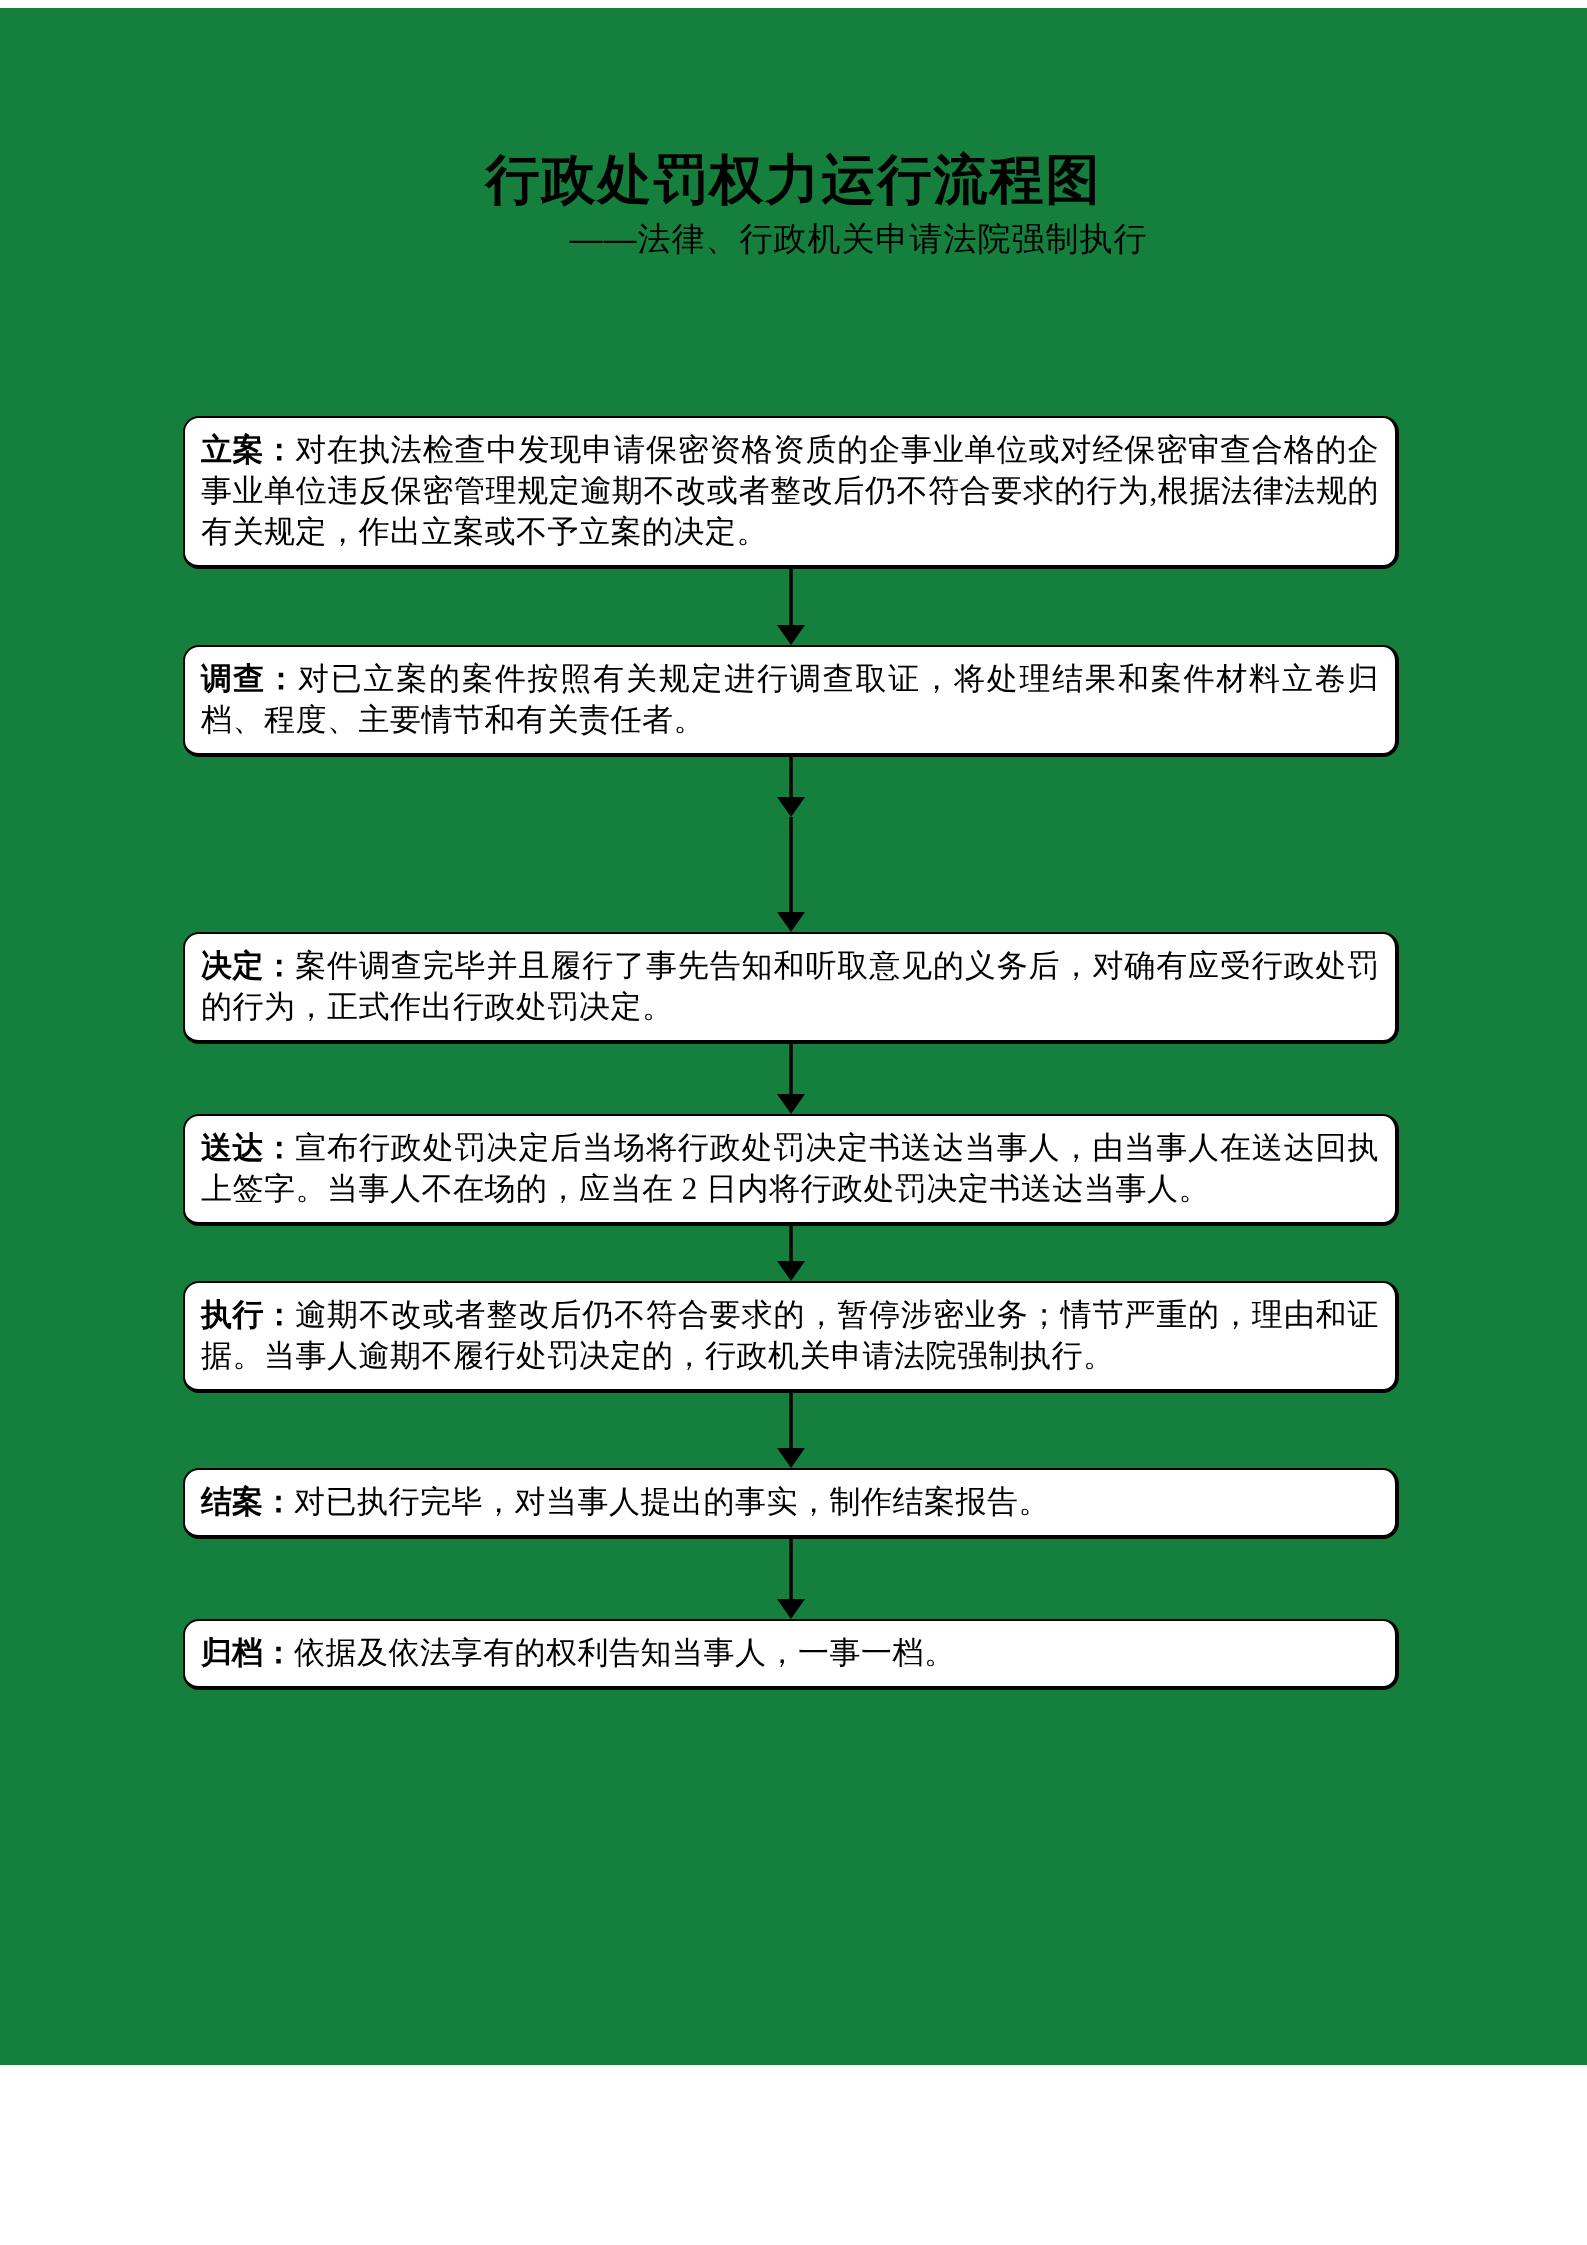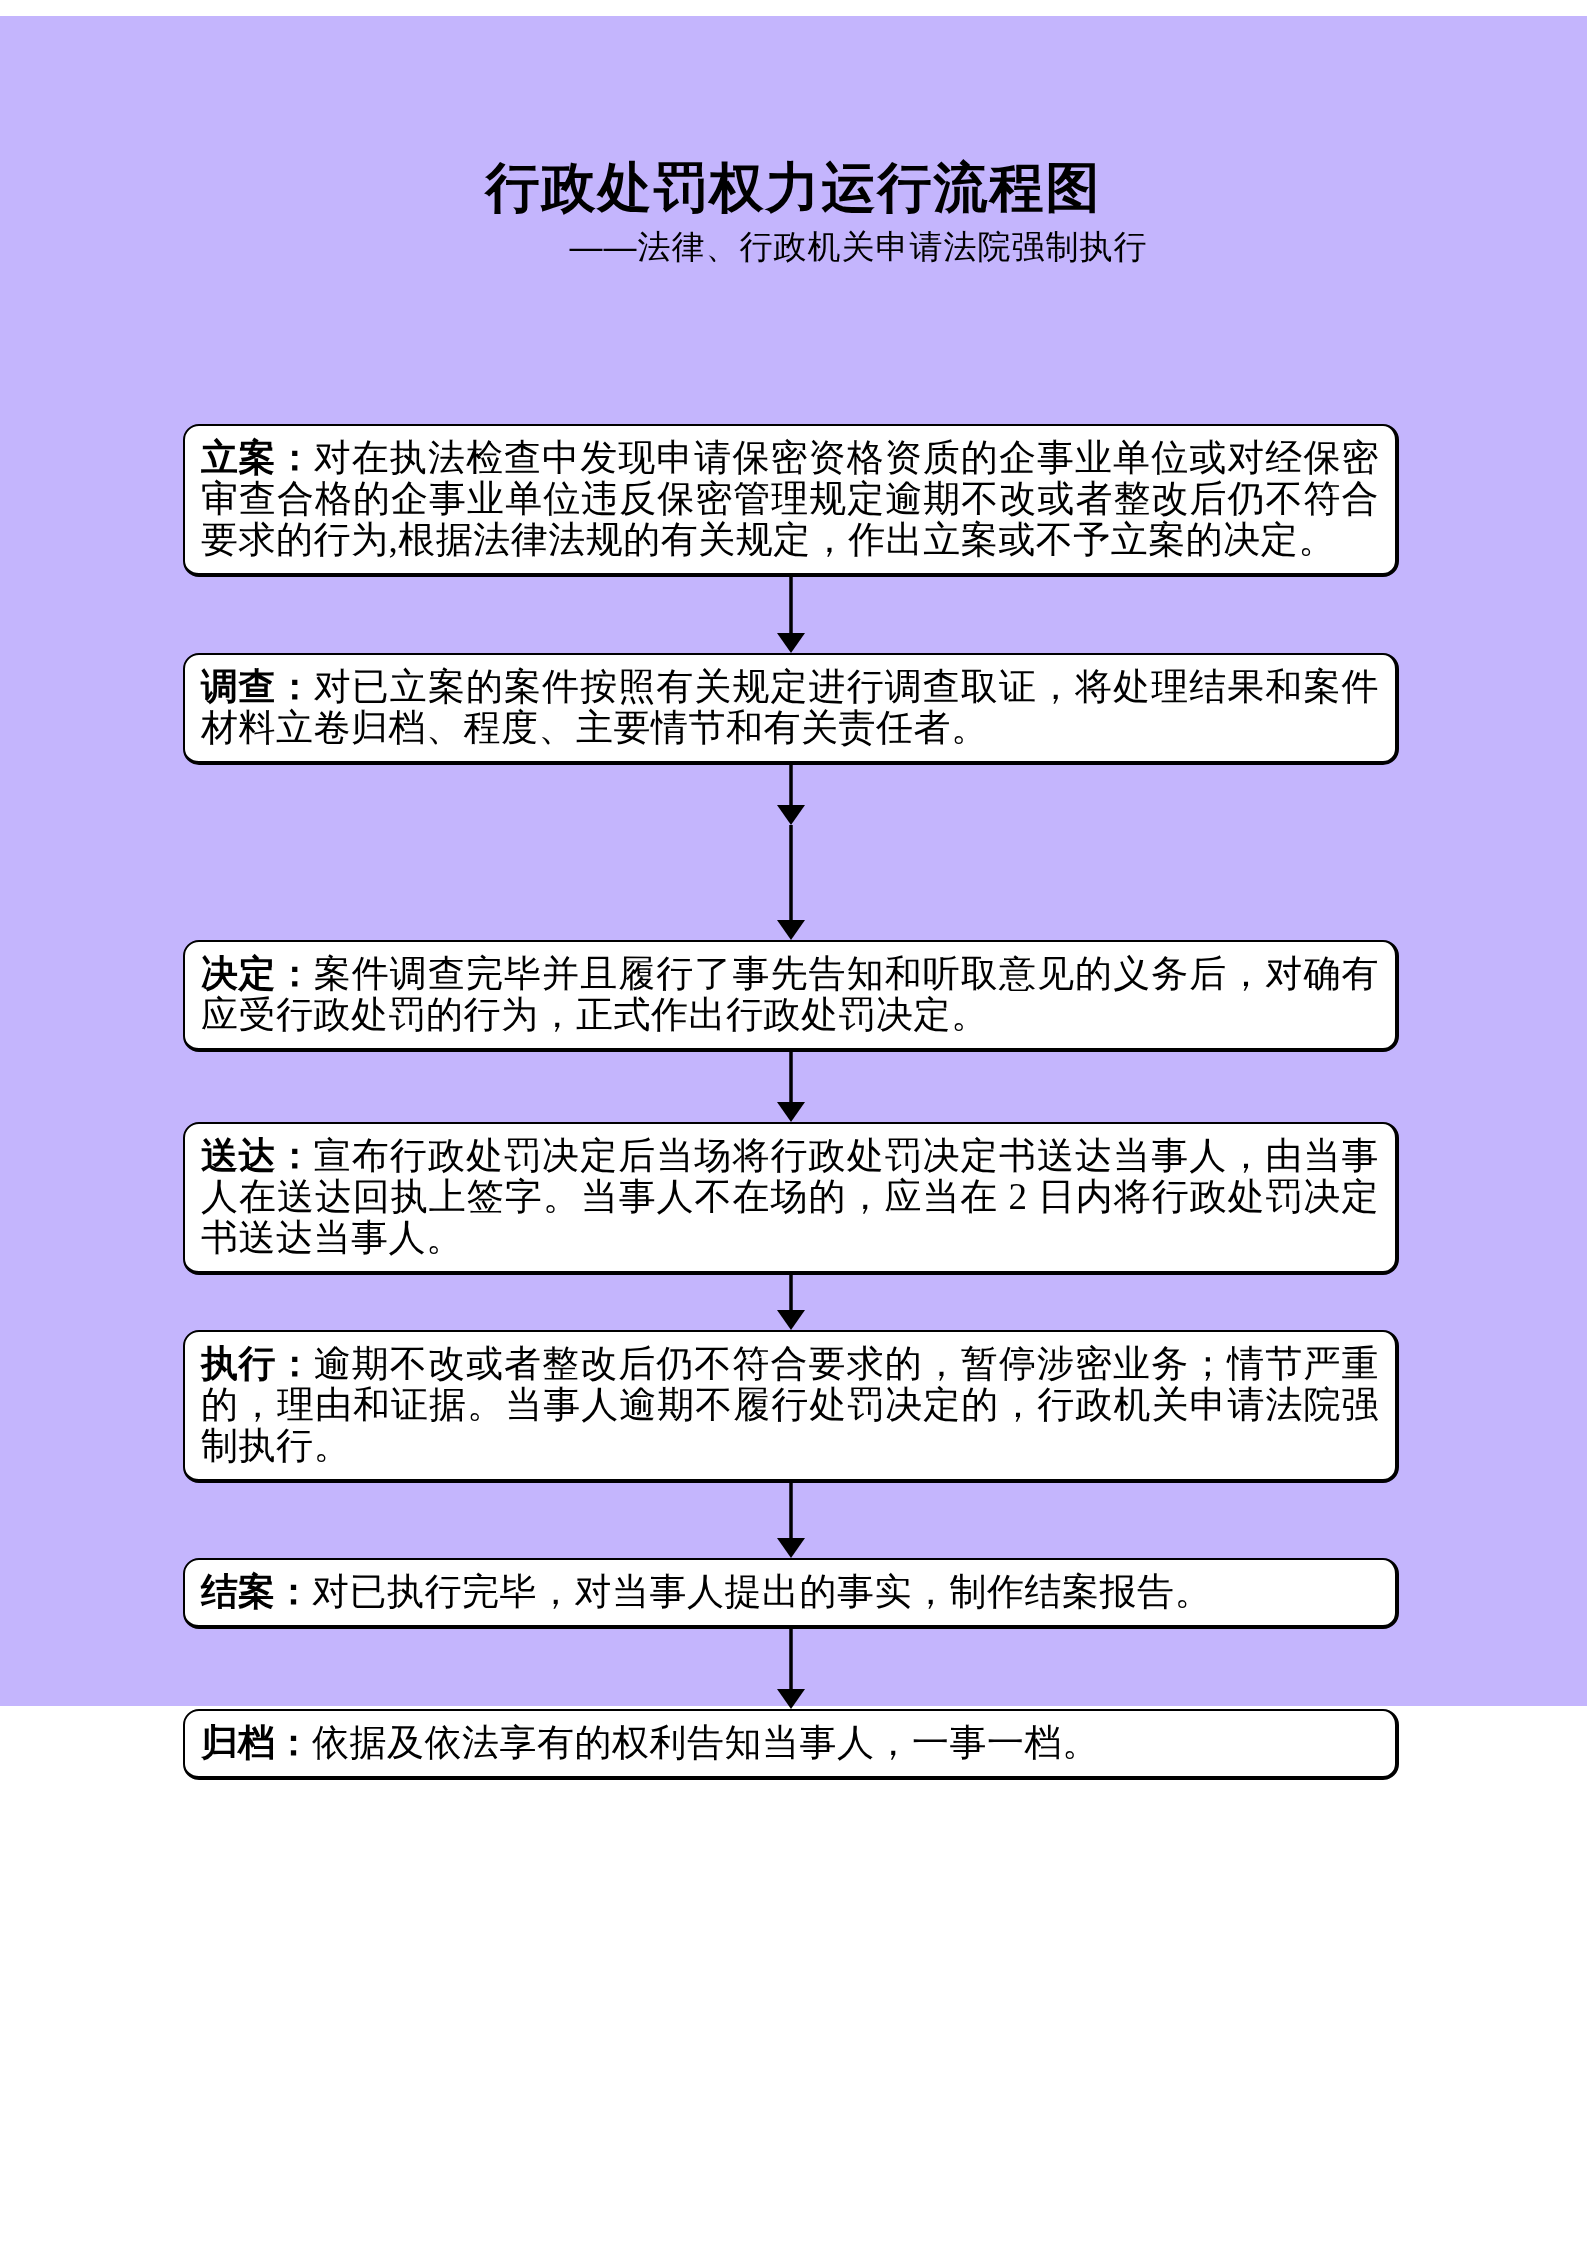--- a/index.html
+++ b/index.html
@@ -11,24 +11,24 @@
     width: 1587px;
     height: 2245px;
     position: relative;
     font-family: "Liberation Serif", "DejaVu Serif", serif;
     color: #000000;
     overflow: hidden;
   }
 
   .page {
     position: absolute;
-    left: 0; top: 16px;
+    left: 0; top: 8px;
     width: 1587px;
-    height: 1690px;
-    background: #c4b5fd;
+    height: 2057px;
+    background: #15803d;
   }
 
   
   .title-block {
     position: absolute;
     left: 0;
     top: 140px;
     width: 1587px;
     text-align: center;
   }
@@ -70,21 +70,21 @@
     border: 2.5px solid #000000;
     border-right-width: 4px;
     border-bottom-width: 4px;
     border-radius: 16px;
     background: #ffffff;
     padding: 11px 16px 13px 16px;
   }
 
   .node-text {
     font-family: "Liberation Serif", "DejaVu Serif", serif;
-    font-size: 37px;
+    font-size: 31px;
     line-height: 41px;
     letter-spacing: 0.5px;
     color: #000000;
     text-align: justify;
     word-break: break-all;
     margin: 0;
   }
   .node-text .lbl {
     font-family: "Liberation Sans", "DejaVu Sans", sans-serif;
     font-weight: bold;

